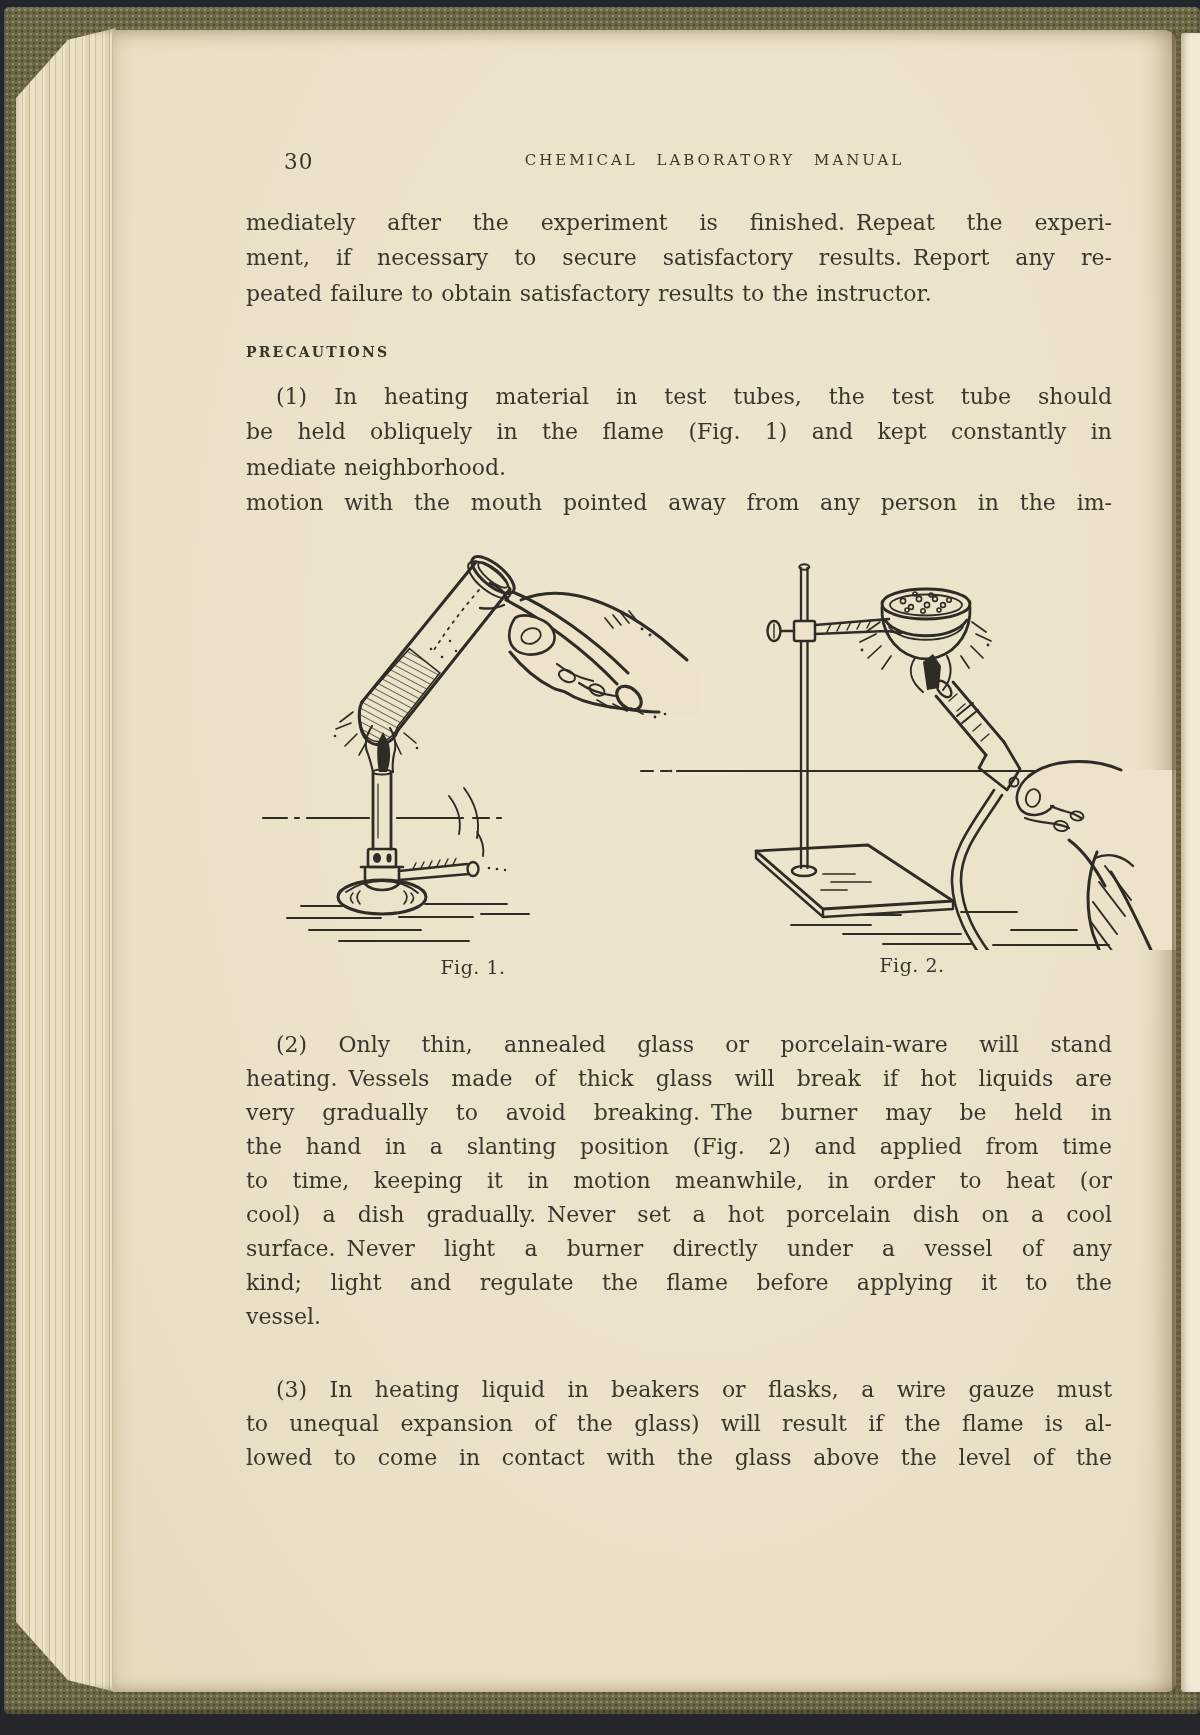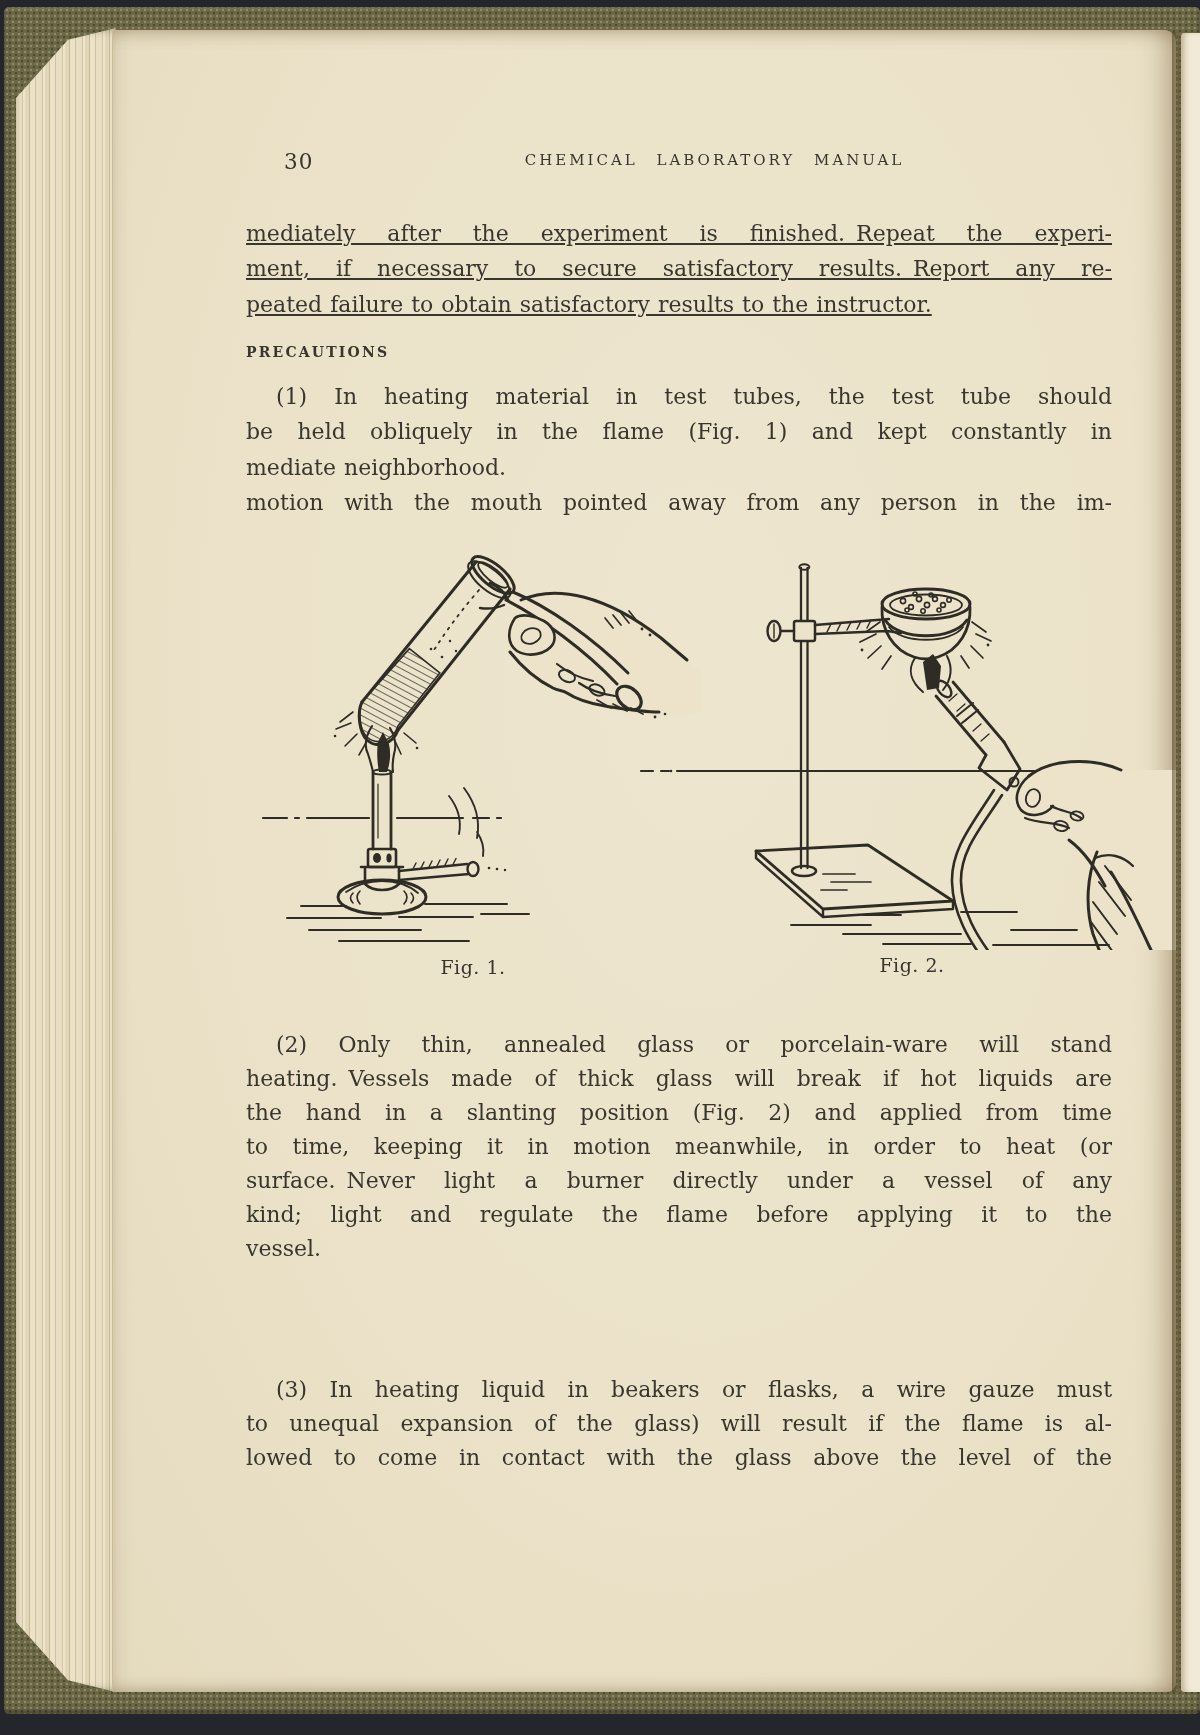--- a/index.html
+++ b/index.html
@@ -76,21 +76,21 @@
 <div class="cover"></div>
 <div class="edge-stack"></div>
 
 <div class="page">
 
   <div class="running-head">
     <span class="page-num">30</span>
     <span class="book-title">CHEMICAL LABORATORY MANUAL</span>
   </div>
 
-  <div class="para lh35" style="top:186px;text-decoration:underline;">
+  <div class="para lh35" style="top:175px;">
       <div class="tl"><span>mediately after the experiment is finished. Repeat the experi-</span></div>
       <div class="tl"><span>ment, if necessary to secure satisfactory results. Report any re-</span></div>
       <div class="tl last"><span>peated failure to obtain satisfactory results to the instructor.</span></div>
     </div>
 
   <div class="sec-heading">PRECAUTIONS</div>
 
   <div class="para lh35" style="top:349px;">
       <div class="tl indent"><span>(1) In heating material in test tubes, the test tube should</span></div>
       <div class="tl"><span>be held obliquely in the flame (Fig. 1) and </span><span class="it">kept constantly in</span></div>
@@ -275,22 +275,24 @@
       <path d="M790 925 h80 M842 934 h118 M882 944 h88 M920 953 h108 M862 915 h38 M960 912 h56 M1010 930 h66 M992 945 h116 M1042 958 h86"></path>
     </g>
   </svg>
 
   <div class="fig-caption" id="cap1">Fig. 1.</div>
   <div class="fig-caption" id="cap2">Fig. 2.</div>
 
   <div class="para lh34" style="top:998px;">
       <div class="tl indent"><span>(2) Only thin, annealed glass or porcelain-ware will stand</span></div>
       <div class="tl"><span>heating. Vessels made of thick glass will break if hot liquids are</span></div>
+      <div class="tl"><span>very gradually to avoid breaking. The burner may be held in</span></div>
       <div class="tl"><span>the hand in a slanting position (Fig. 2) and applied from time</span></div>
       <div class="tl"><span>to time, keeping it in motion meanwhile, in order to heat (or</span></div>
+      <div class="tl"><span>cool) a dish gradually. Never set a hot porcelain dish on a cool</span></div>
       <div class="tl"><span>surface. Never light a burner directly under a vessel of any</span></div>
       <div class="tl"><span>kind; light and regulate the flame before applying it to the</span></div>
       <div class="tl last"><span>vessel.</span></div>
     </div>
   <div class="para lh34" style="top:1343px;">
       <div class="tl indent"><span>(3) In heating liquid in beakers or flasks, a wire gauze must</span></div>
       <div class="tl"><span>to unequal expansion of the glass) will result if the flame is al-</span></div>
       <div class="tl"><span>lowed to come in contact with the glass above the level of the</span></div>
     </div>
 

